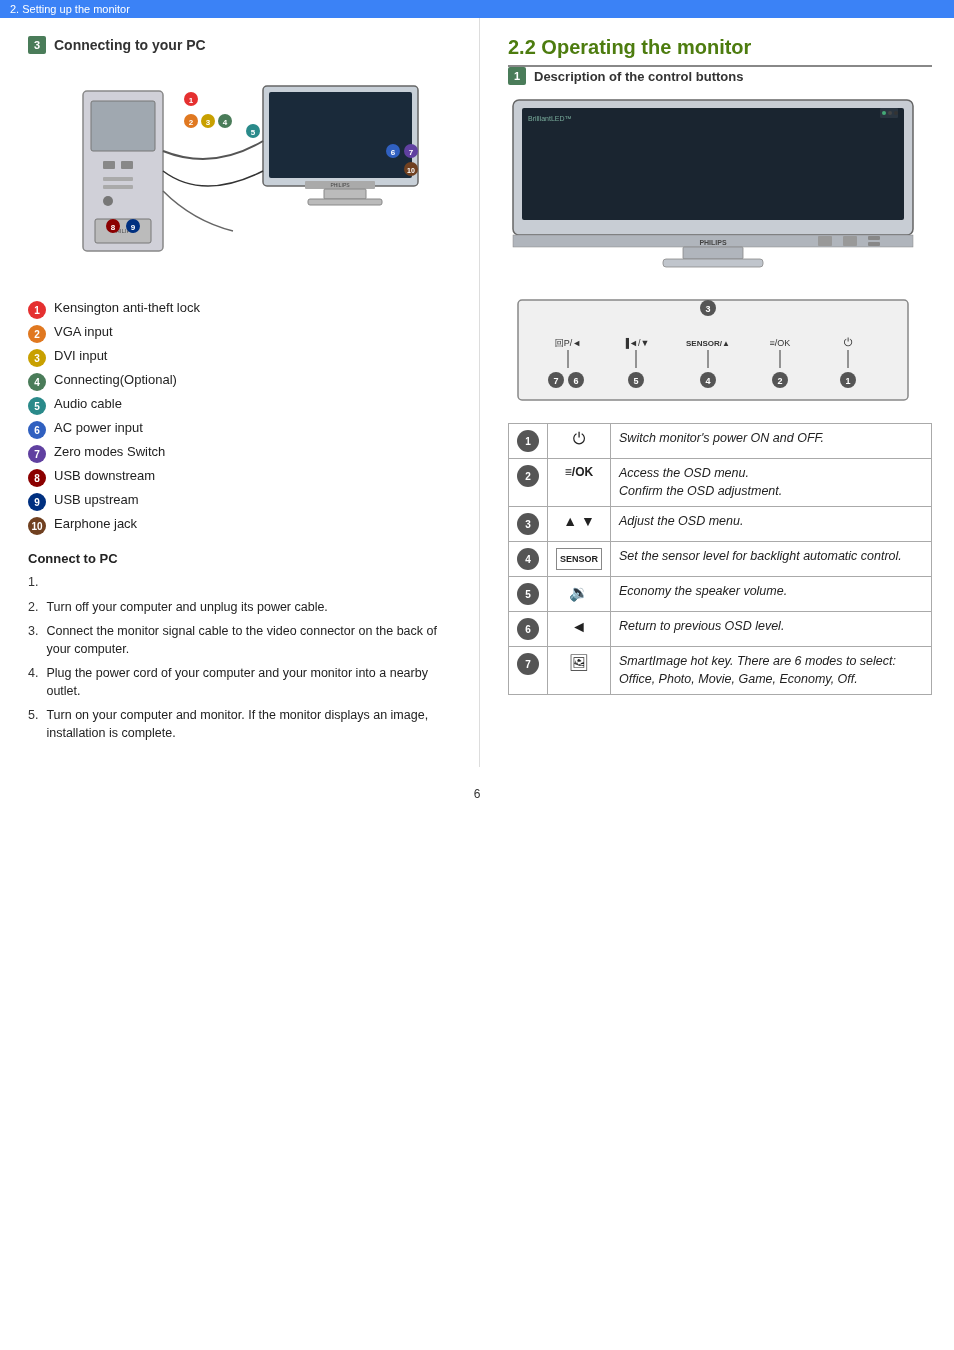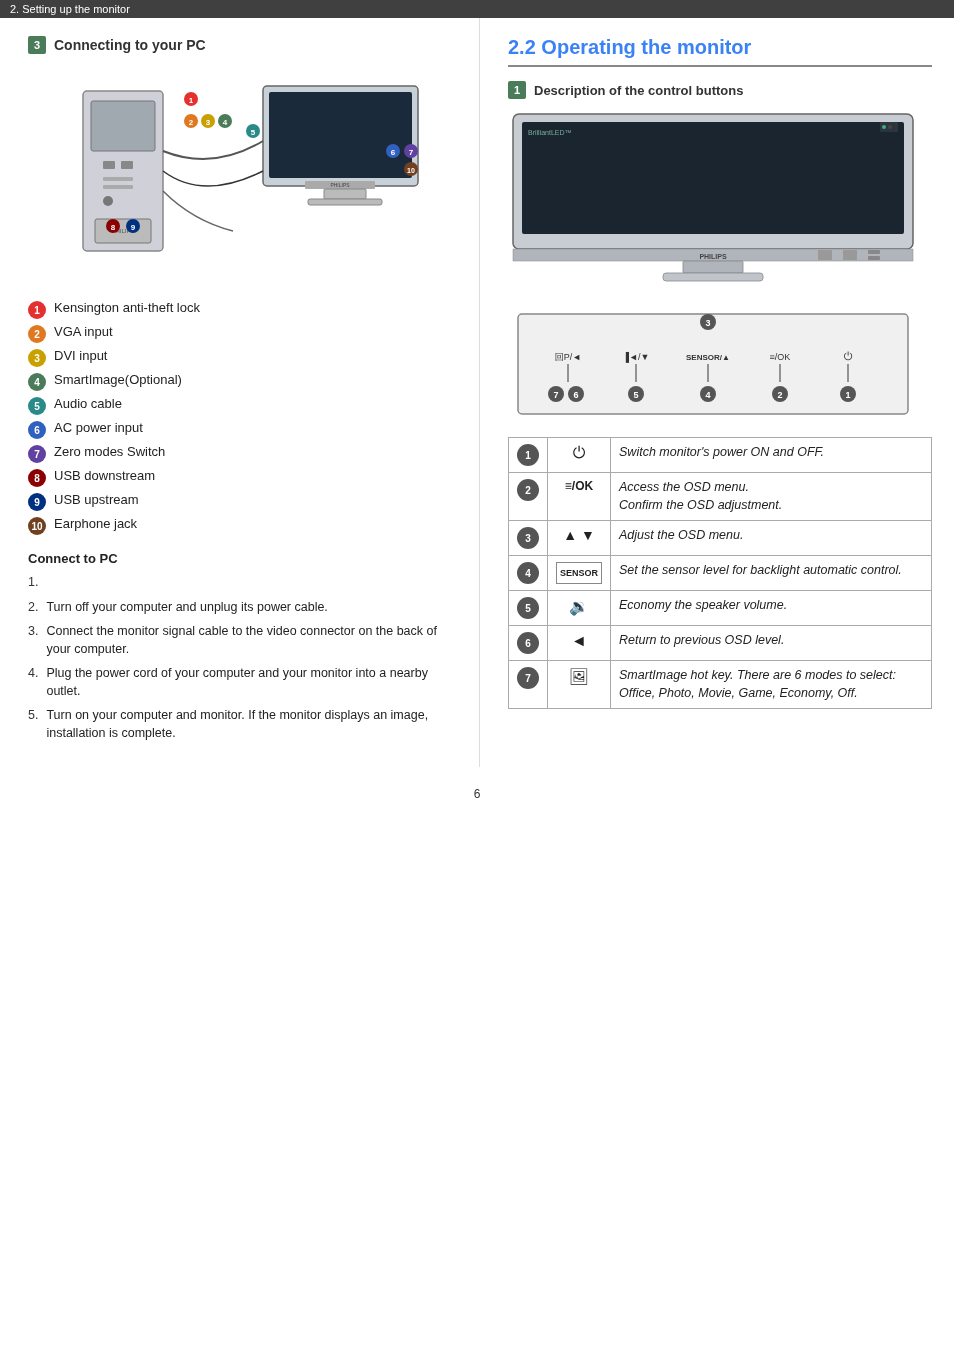--- a/index.html
+++ b/index.html
@@ -8,21 +8,21 @@
       min-height: 1350px;
       background: #fff;
       font-family: Arial, Helvetica, sans-serif;
       font-size: 13px;
       color: #222;
       position: relative;
     }
 
     
     .header-bar {
-      background: #404040;
+      background: #3b82f6;
       color: #fff;
       font-size: 11px;
       padding: 3px 10px;
       width: 100%;
     }
 
     
     .main-layout {
       display: flex;
       width: 100%;
@@ -143,24 +143,23 @@
     .step-num {
       flex-shrink: 0;
       font-size: 12.5px;
       color: #333;
     }
 
     
     .section-22-title {
       font-size: 20px;
       font-weight: bold;
-      color: #3b82f6;
+      color: #4d7c0f;
       border-bottom: 2px solid #888;
       padding-bottom: 6px;
-      margin-bottom: 14px;
     }
 
     .sub-section-title {
       font-size: 13px;
       font-weight: bold;
       color: #333;
       margin-bottom: 10px;
       display: flex;
       align-items: center;
       gap: 8px;
@@ -319,21 +318,21 @@
       <li>
         <span class="circle-num cn-orange">2</span>
         <span>VGA input</span>
       </li>
       <li>
         <span class="circle-num cn-yellow">3</span>
         <span>DVI input</span>
       </li>
       <li>
         <span class="circle-num cn-green">4</span>
-        <span>SmartImage(Optional)</span>
+        <span>Connecting(Optional)</span>
       </li>
       <li>
         <span class="circle-num cn-teal">5</span>
         <span>Audio cable</span>
       </li>
       <li>
         <span class="circle-num cn-blue">6</span>
         <span>AC power input</span>
       </li>
       <li>

